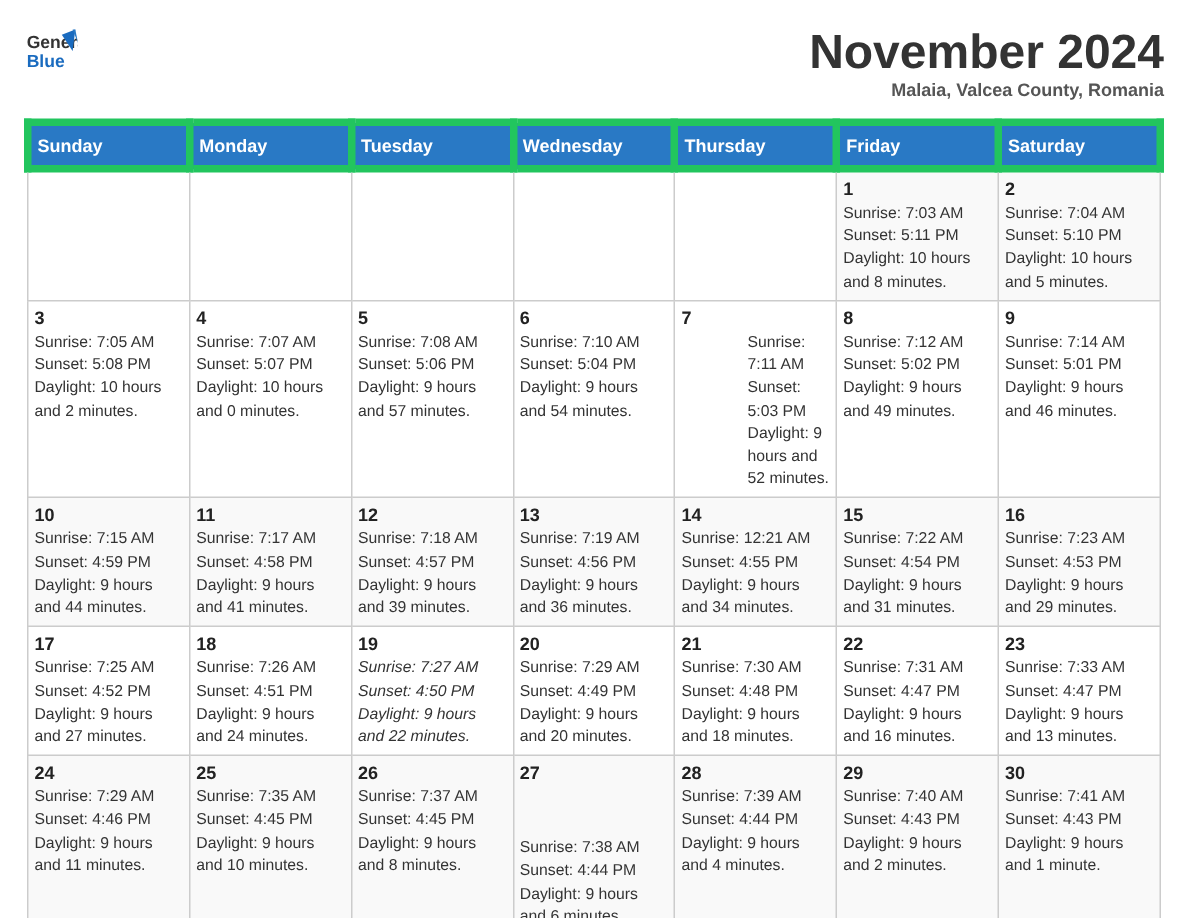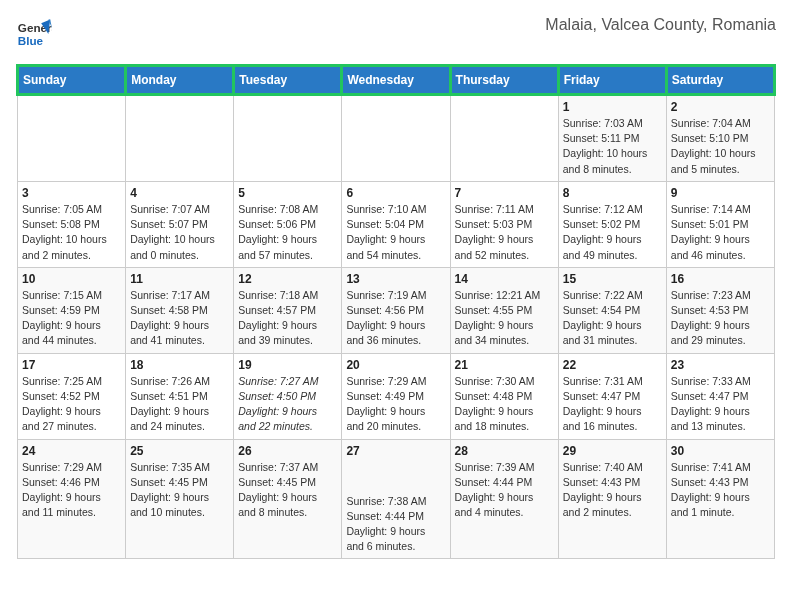--- a/index.html
+++ b/index.html
@@ -25,37 +25,37 @@
       width: 36px;
       height: 36px;
     }
     .title-block { text-align: right; }
     .title-block h1 {
       font-size: 32px;
       font-weight: bold;
       color: #333;
     }
     .title-block h2 {
-      font-size: 16px;
-      font-weight: normal;
+      font-size: 12px;
+      font-weight: bold;
       color: #555;
     }
     table {
       width: 100%;
       border-collapse: collapse;
       font-size: 11px;
     }
     thead tr th {
       background-color: #2979c5;
       color: #fff;
       padding: 6px 4px;
       text-align: left;
       font-weight: bold;
       font-size: 12px;
-      border: 3px solid #22c55e;
+      border: 5px solid #22c55e;
     }
     tbody tr td {
       border: 1px solid #ccc;
       padding: 4px 4px;
       vertical-align: top;
       width: calc(100% / 7);
       min-height: 80px;
       background: #fff;
     }
     tbody tr:nth-child(odd) td {
@@ -80,20 +80,21 @@
 <div class="header">
   <div class="logo">
     <svg class="logo-icon" viewBox="0 0 40 40" xmlns="http://www.w3.org/2000/svg">
       <text x="2" y="18" font-size="13" font-weight="bold" fill="#333">General</text>
       <text x="2" y="32" font-size="13" font-weight="bold" fill="#1a6bbf">Blue</text>
       <polygon points="28,8 38,4 36,20" fill="#1a6bbf"></polygon>
       <polygon points="36,4 40,14 38,4" fill="#2979c5"></polygon>
     </svg>
   </div>
   <div class="title-block">
+    <h1>November 2024</h1>
     <h2>Malaia, Valcea County, Romania</h2>
   </div>
 </div>
 
 <table>
   <thead>
     <tr id="weekday-header">
         <th>Sunday</th>
         <th>Monday</th>
         <th>Tuesday</th>
@@ -143,21 +144,21 @@
 Daylight: 9 hours and 57 minutes.</div>
         </td>
         <td>
           <div class="day-number">6</div>
           <div class="day-info" style="white-space: pre-line;">Sunrise: 7:10 AM
 Sunset: 5:04 PM
 Daylight: 9 hours and 54 minutes.</div>
         </td>
         <td>
           <div class="day-number">7</div>
-          <div class="day-info" style="white-space: pre-line;">Sunrise: 7:11 AM
+          <div class="day-info" style="white-space: pre-line; margin-left: 44px;">Sunrise: 7:11 AM
 Sunset: 5:03 PM
 Daylight: 9 hours and 52 minutes.</div>
         </td>
         <td>
           <div class="day-number">8</div>
           <div class="day-info" style="white-space: pre-line;">Sunrise: 7:12 AM
 Sunset: 5:02 PM
 Daylight: 9 hours and 49 minutes.</div>
         </td>
         <td>

